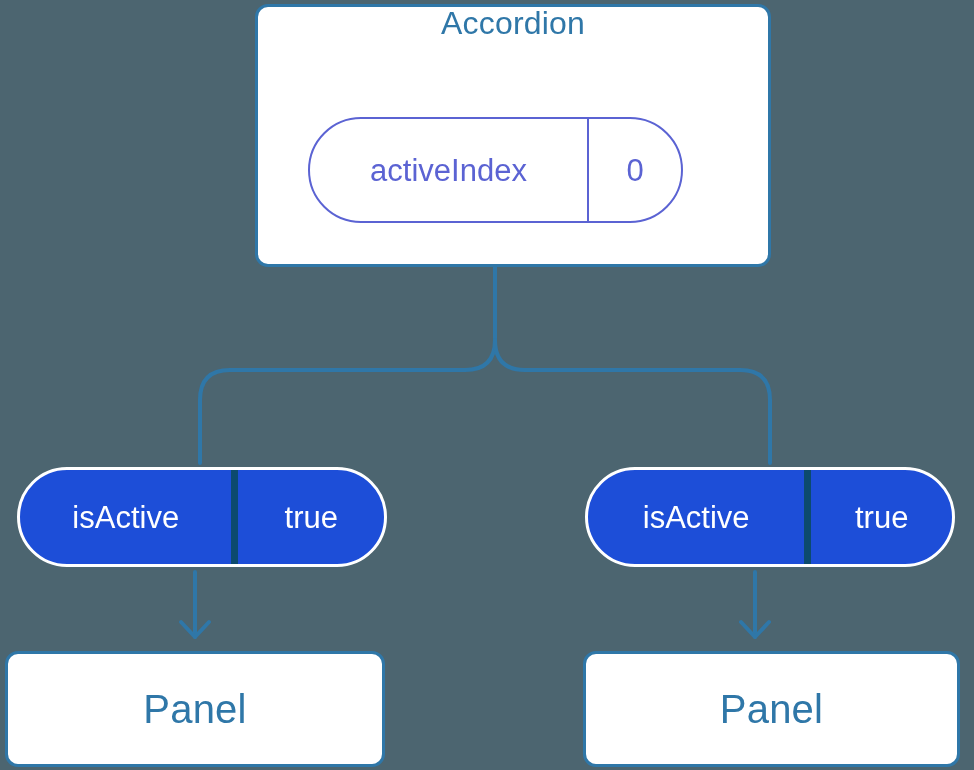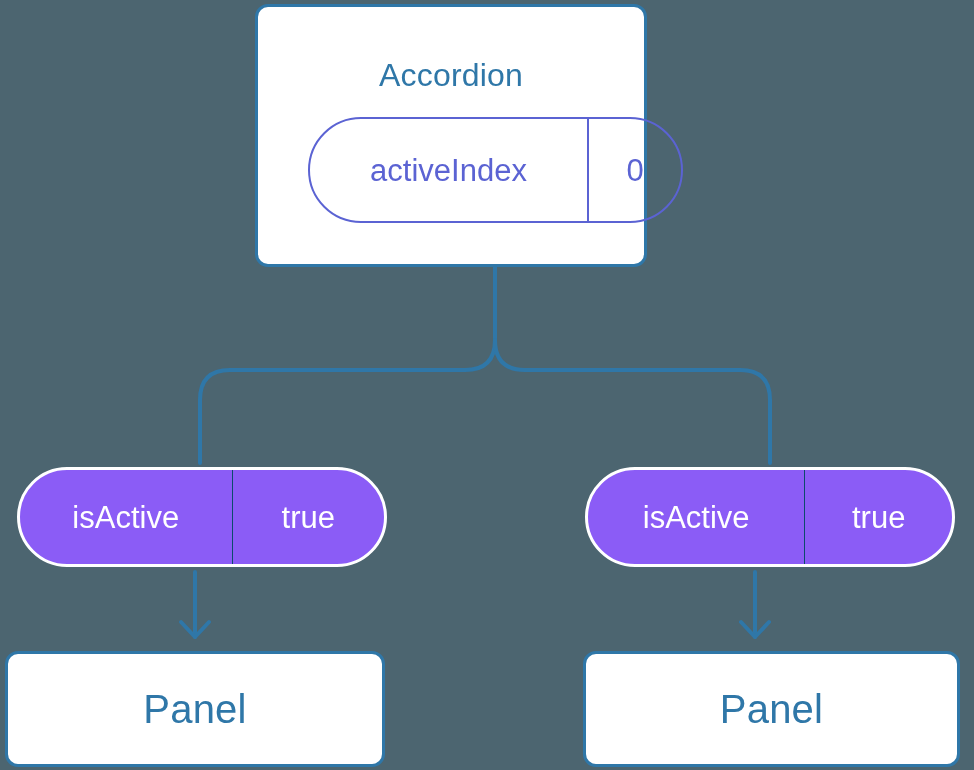--- a/index.html
+++ b/index.html
@@ -49,23 +49,22 @@
     font-size: 32px;
     font-weight: 400;
     letter-spacing: 0.2px;
     line-height: 1;
     white-space: nowrap;
   }
 
   #accordion-card {
     left: 255px;
     top: 4px;
-    width: 392px;
+    width: 516px;
     height: 263px;
-    padding-top: 52px;
   }
   .panel-card {
     height: 116px;
     justify-content: center;
   }
   #panel-card-left  { left: 5px;   top: 651px; width: 380px; }
   #panel-card-right { left: 583px; top: 651px; width: 377px; }
   .panel-card .card-title { font-size: 40px; }
 
   
@@ -93,26 +92,26 @@
     border: 2px solid #5b63d3;
     background: transparent;
   }
   .pill-outline .pill-cell { color: #5b63d3; }
   .pill-outline .pill-cell.value {
     border-left: 2px solid #5b63d3;
   }
 
   
   .pill-filled {
-    background: #8b5cf6;
+    background: #1d4ed8;
     border: 3px solid #ffffff;
   }
   .pill-filled .pill-cell { color: #ffffff; }
   .pill-filled .pill-cell.value {
-    border-left: 1px solid #0c4a6e;
+    border-left: 7px solid #0c4a6e;
   }
 
   #accordion-prop {
     left: 308px;
     top: 117px;
     width: 375px;
     height: 106px;
   }
   #accordion-prop .pill-cell.name  { width: 280px; }
   #accordion-prop .pill-cell.value { width: 95px;  }

